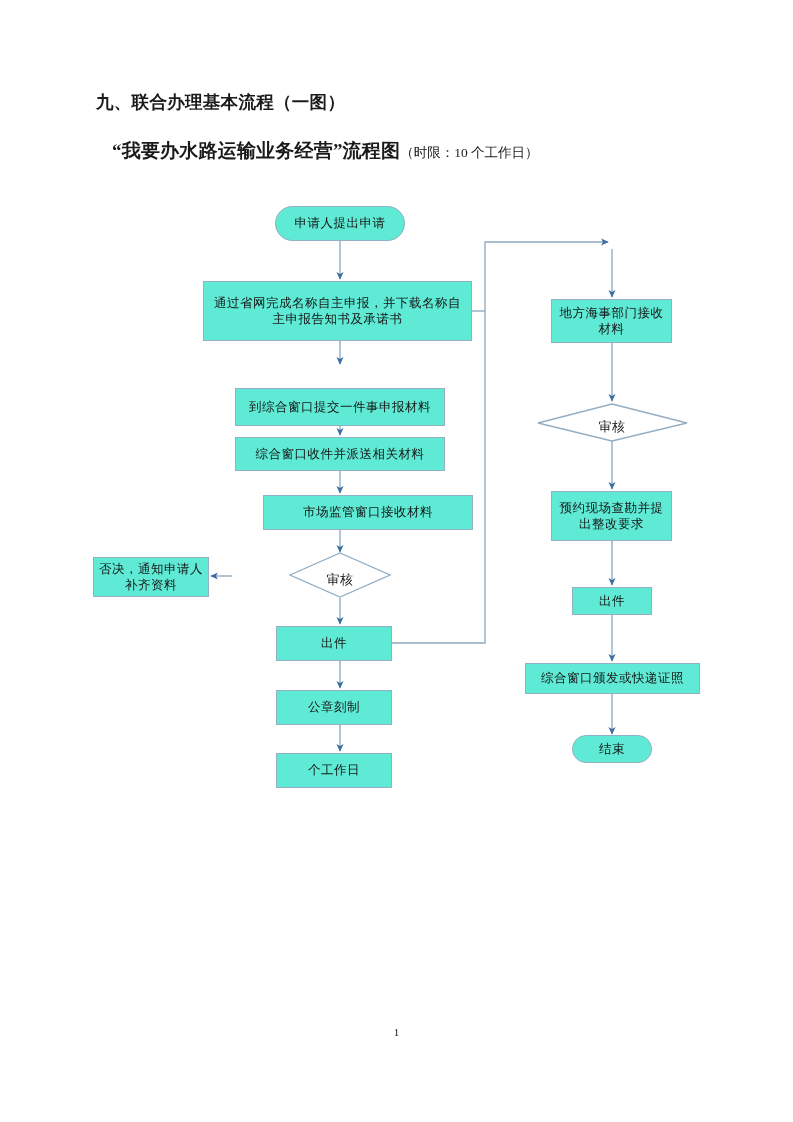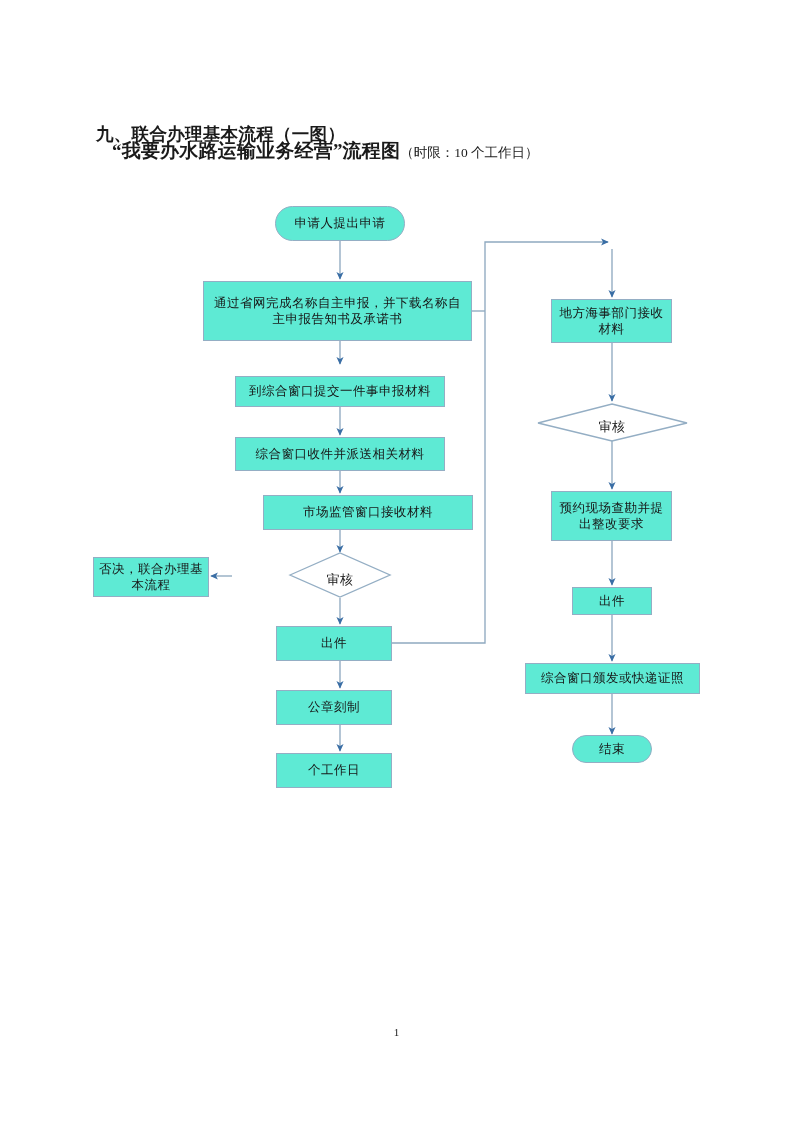--- a/index.html
+++ b/index.html
@@ -26,21 +26,20 @@
   
   .heading-1 {
     position: absolute;
     left: 96px;
     top: 90px;
     font-size: 17.5px;
     font-weight: bold;
     letter-spacing: 0.3px;
     white-space: nowrap;
     font-family: "Liberation Serif", "DejaVu Serif", serif;
-    margin-top: 32px;
   }
   .heading-2 {
     position: absolute;
     left: 112px;
     top: 138px;
     font-size: 19px;
     font-weight: bold;
     white-space: nowrap;
     letter-spacing: 0.2px;
   }
@@ -160,38 +159,38 @@
   </div>
 
   <div class="node terminator" style="left:275px; top:206px; width:130px; height:35px;">
     <span>申请人提出申请</span>
   </div>
 
   <div class="node plain" style="left:203px; top:281px; width:269px; height:60px;">
     <span>通过省网完成名称自主申报，并下载名称自主申报告知书及承诺书</span>
   </div>
 
-  <div class="node plain" style="left:235px; top:376px; width:210px; height:31px;">
+  <div class="node plain" style="left:235px; top:388px; width:210px; height:38px;">
     <span>到综合窗口提交一件事申报材料</span>
   </div>
 
   <div class="node plain" style="left:235px; top:437px; width:210px; height:34px;">
     <span>综合窗口收件并派送相关材料</span>
   </div>
 
   <div class="node plain" style="left:246px; top:495px; width:210px; height:35px;margin-left:17px;">
     <span>市场监管窗口接收材料</span>
   </div>
 
   <div class="diamond-label" style="left:290px; top:563px; width:100px; height:26px;">
     <span>审核</span>
   </div>
 
   <div class="node plain" style="left:93px; top:557px; width:116px; height:40px;">
-    <span>否决，联合办理基本流程</span>
+    <span>否决，通知申请人补齐资料</span>
   </div>
 
   <div class="node plain" style="left:276px; top:626px; width:116px; height:35px;">
     <span>出件</span>
   </div>
 
   <div class="node plain" style="left:276px; top:690px; width:116px; height:35px;">
     <span>公章刻制</span>
   </div>
 

